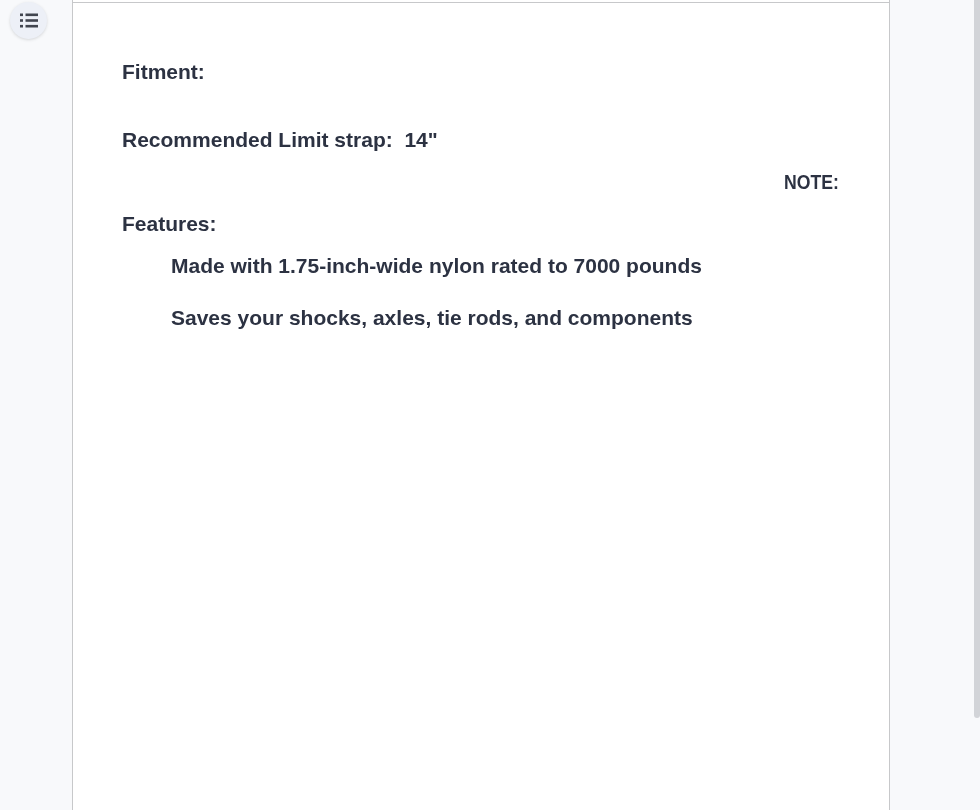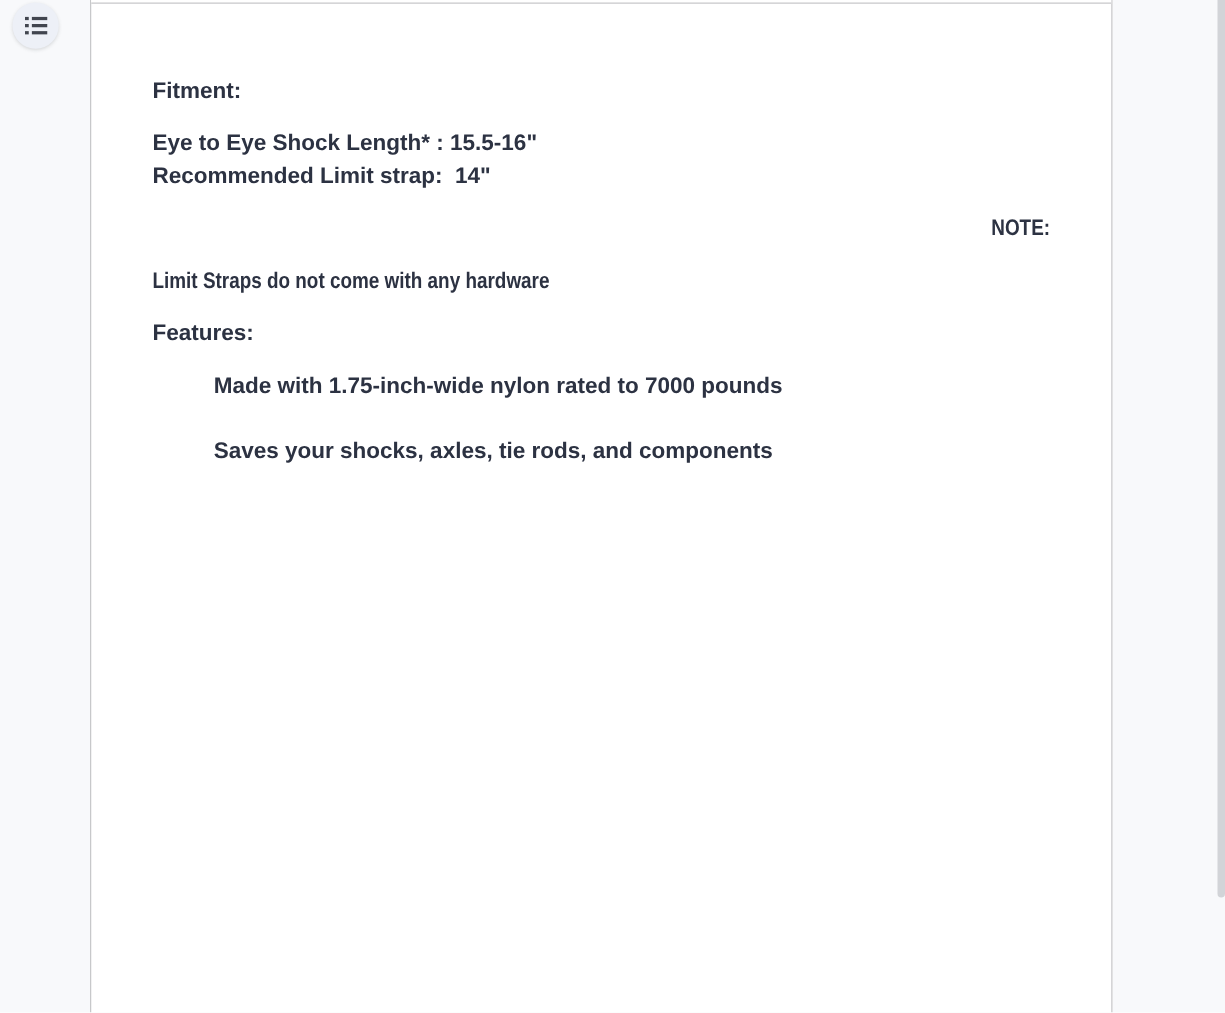--- a/index.html
+++ b/index.html
@@ -23,21 +23,21 @@
     height: 3px;
     background: #ffffff;
     border-bottom: 1px solid #c7c8ca;
   }
   .content {
     padding: 56px 40px 0 49px;
     color: #2c3242;
   }
   .content p {
     font-weight: 700;
-    font-size: 18px;
+    font-size: 21px;
     line-height: 26px;
     margin: 0 0 16px 0;
     white-space: pre-wrap;
     color: #2c3242;
   }
   .indent-note { padding-left: 47px; text-align: right; }
   .indent-list { padding-left: 49px; }
   .mt-note { margin-top: 100px; }
   .mt-features { margin-top: 58px; }
   .cx {
@@ -74,27 +74,26 @@
 </style>
 </head>
 <body>
 
 <div class="panel">
   <div class="panel-top-divider"></div>
   <div class="content">
 
     <p>Fitment:</p>
 
-    <p><span>Eye to Eye Shock Length* : 15.5-16"</span><br><span>Recommended Limit strap:  14"</span></p>
+    <p><br><span>Recommended Limit strap:  14"</span></p>
 
 
     <p class="indent-note mt-note"><span class="cx">NOTE:</span></p>
 
 
-    <p><span class="cx">Limit Straps do not come with any hardware</span></p>
 
     <p class="mt-features">Features:</p>
 
     <p class="indent-list"><span>Made with 1.75-inch-wide nylon rated to 7000 pounds</span><br><br><span>Saves your shocks, axles, tie rods, and components</span></p>
 
   </div>
 </div>
 
 <button class="list-btn" type="button">
   <svg width="18" height="15" viewBox="0 0 18 15" aria-hidden="true">

